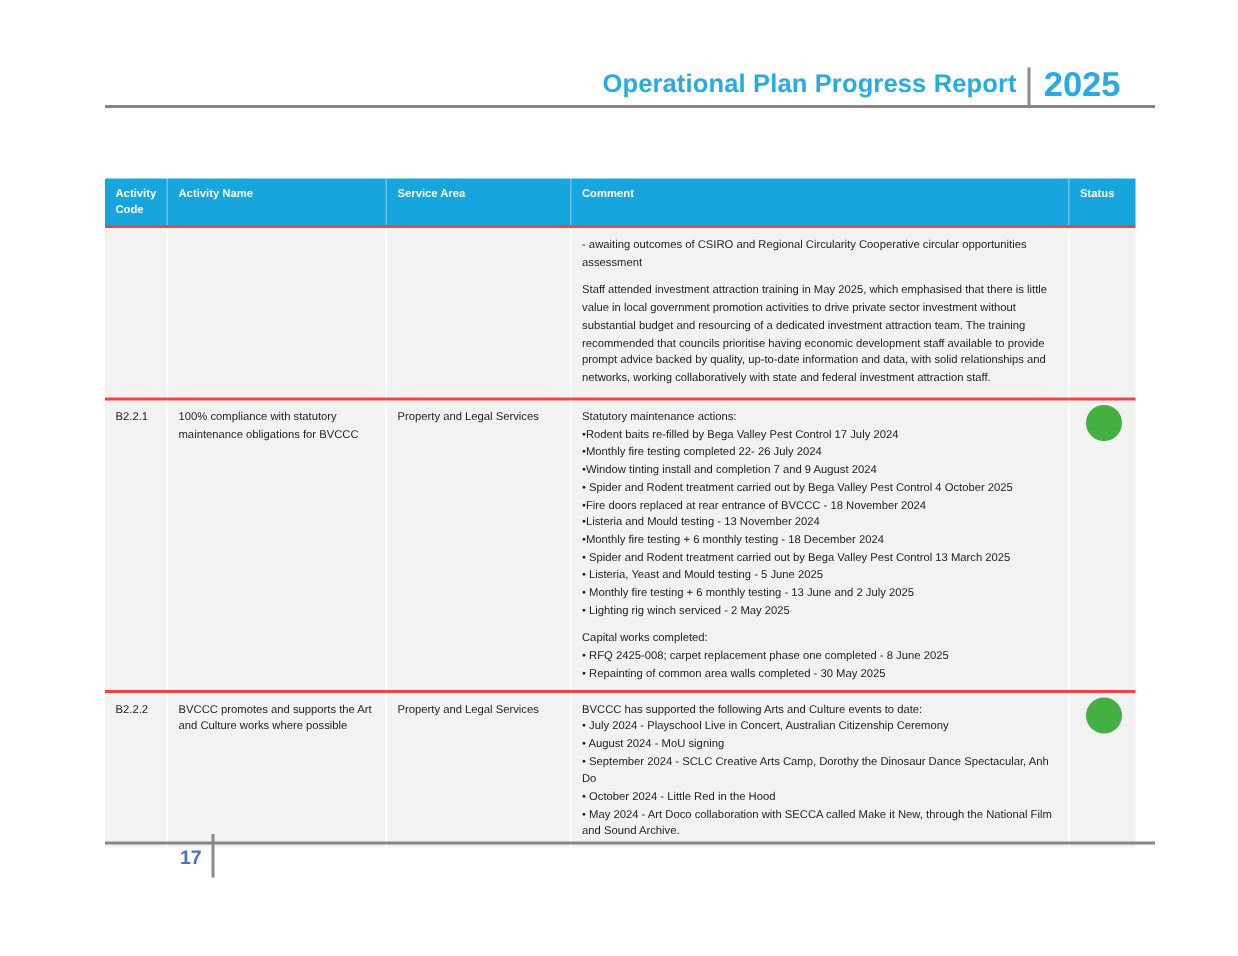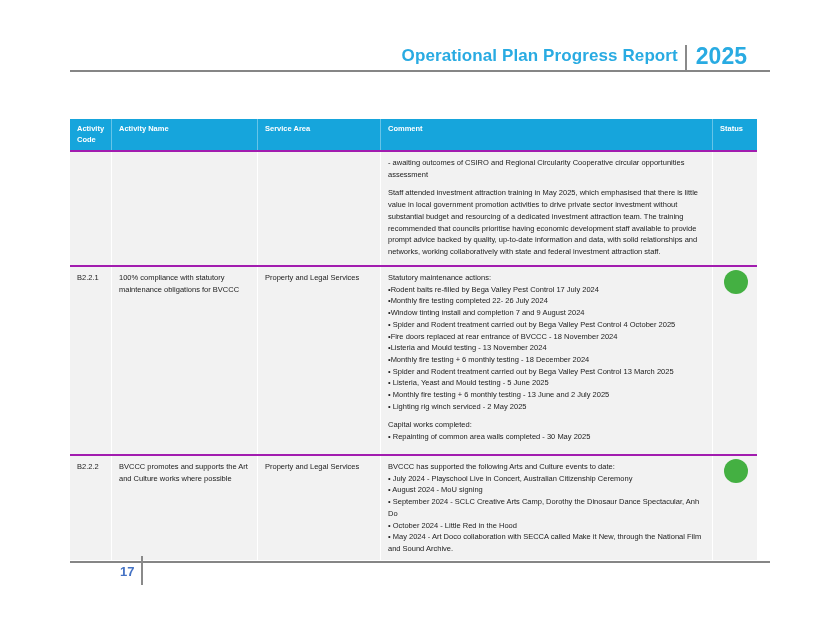--- a/index.html
+++ b/index.html
@@ -62,21 +62,21 @@
   }
   .t-head .cell {
     padding: 5px 6px 4px 7px;
     border-right: 1px solid rgba(255,255,255,0.35);
     line-height: 10.5px;
   }
   .t-head .cell:last-child { border-right: none; }
   .t-row {
     display: flex;
     background: #F2F2F2;
-    border-top: 2px solid #a21caf;
+    border-top: 2px solid #ef4444;
   }
   .t-row .cell {
     padding: 5px 6px 5px 7px;
     border-right: 1px solid #ffffff;
     line-height: 11.7px;
   }
   .t-row .cell:last-child { border-right: none; }
   .t-row:nth-child(1) { min-height: 115px; }
   .t-row:nth-child(2) { min-height: 189px; }
   .t-row:nth-child(3) { min-height: 98px; }
@@ -172,20 +172,21 @@
               <div class="line">•Fire doors replaced at rear entrance of BVCCC - 18 November 2024</div>
               <div class="line">•Listeria and Mould testing - 13 November 2024</div>
               <div class="line">•Monthly fire testing + 6 monthly testing - 18 December 2024</div>
               <div class="line">• Spider and Rodent treatment carried out by Bega Valley Pest Control 13 March 2025</div>
               <div class="line">• Listeria, Yeast and Mould testing - 5 June 2025</div>
               <div class="line">• Monthly fire testing + 6 monthly testing - 13 June and 2 July 2025</div>
               <div class="line">• Lighting rig winch serviced - 2 May 2025</div>
             </div>
             <div class="para">
               <div class="line">Capital works completed:</div>
+              <div class="line">• RFQ 2425-008; carpet replacement phase one completed - 8 June 2025</div>
               <div class="line">• Repainting of common area walls completed - 30 May 2025</div>
             </div>
           </div>
           <div class="cell col-status status-cell">
             <div class="status-dot" style="background: rgb(68, 176, 66);"></div>
           </div>
         </div>
         <div class="t-row">
           <div class="cell col-code">B2.2.2</div>
           <div class="cell col-name">BVCCC promotes and supports the Art and Culture works where possible</div>

